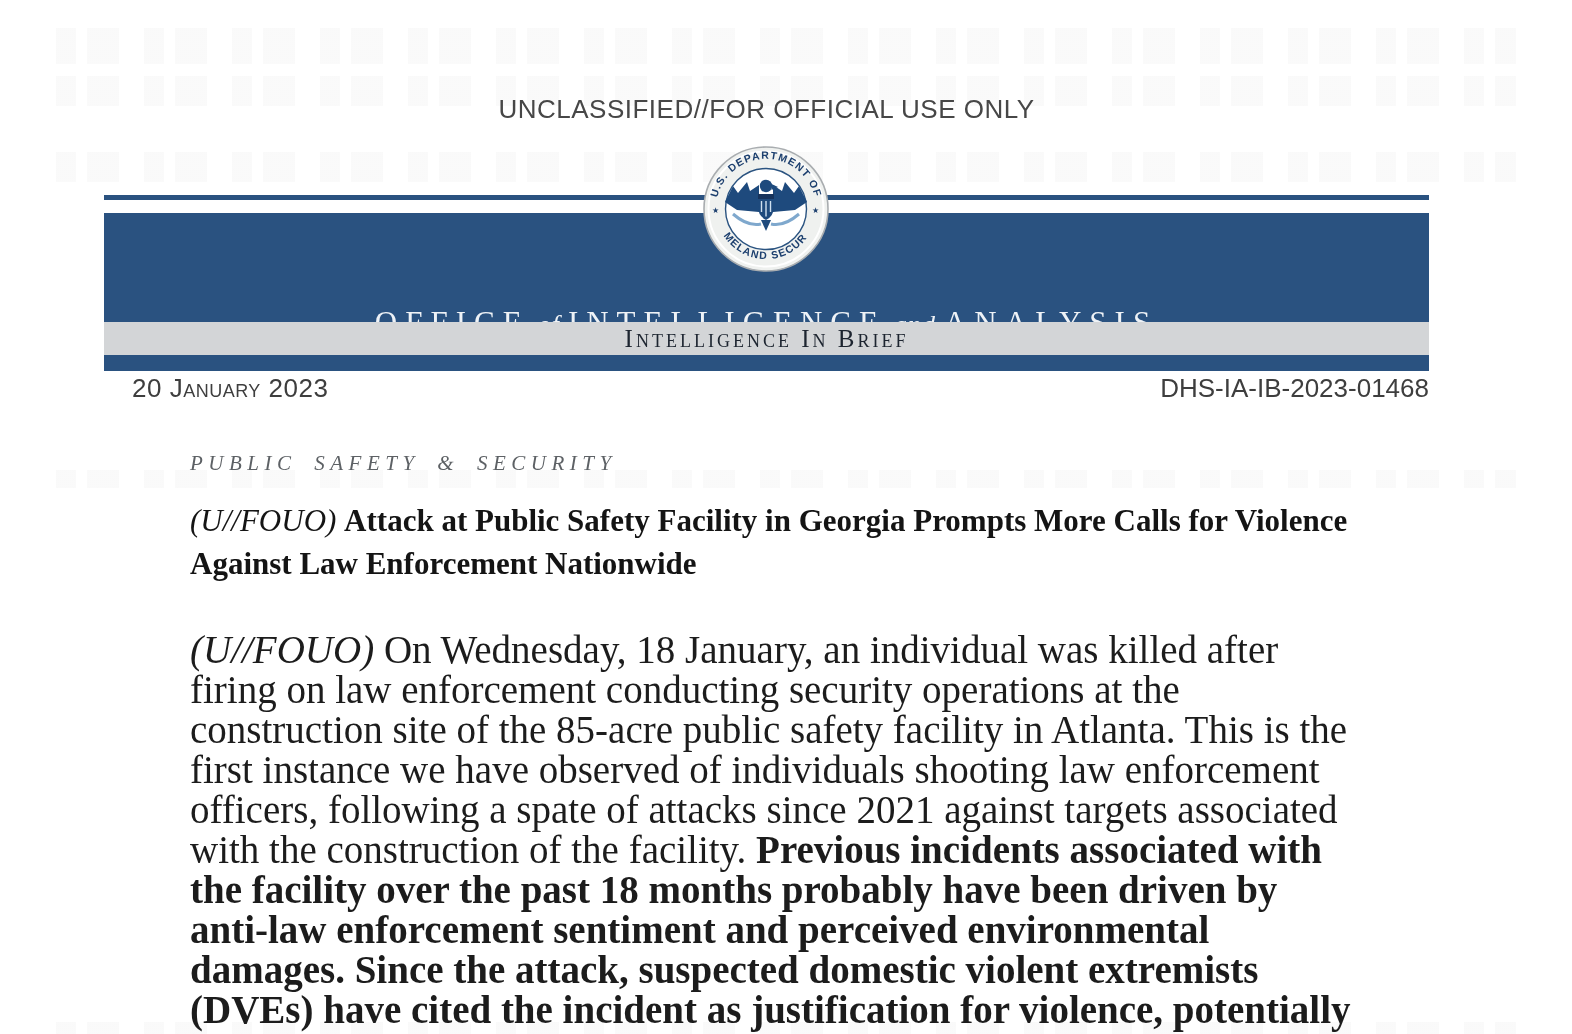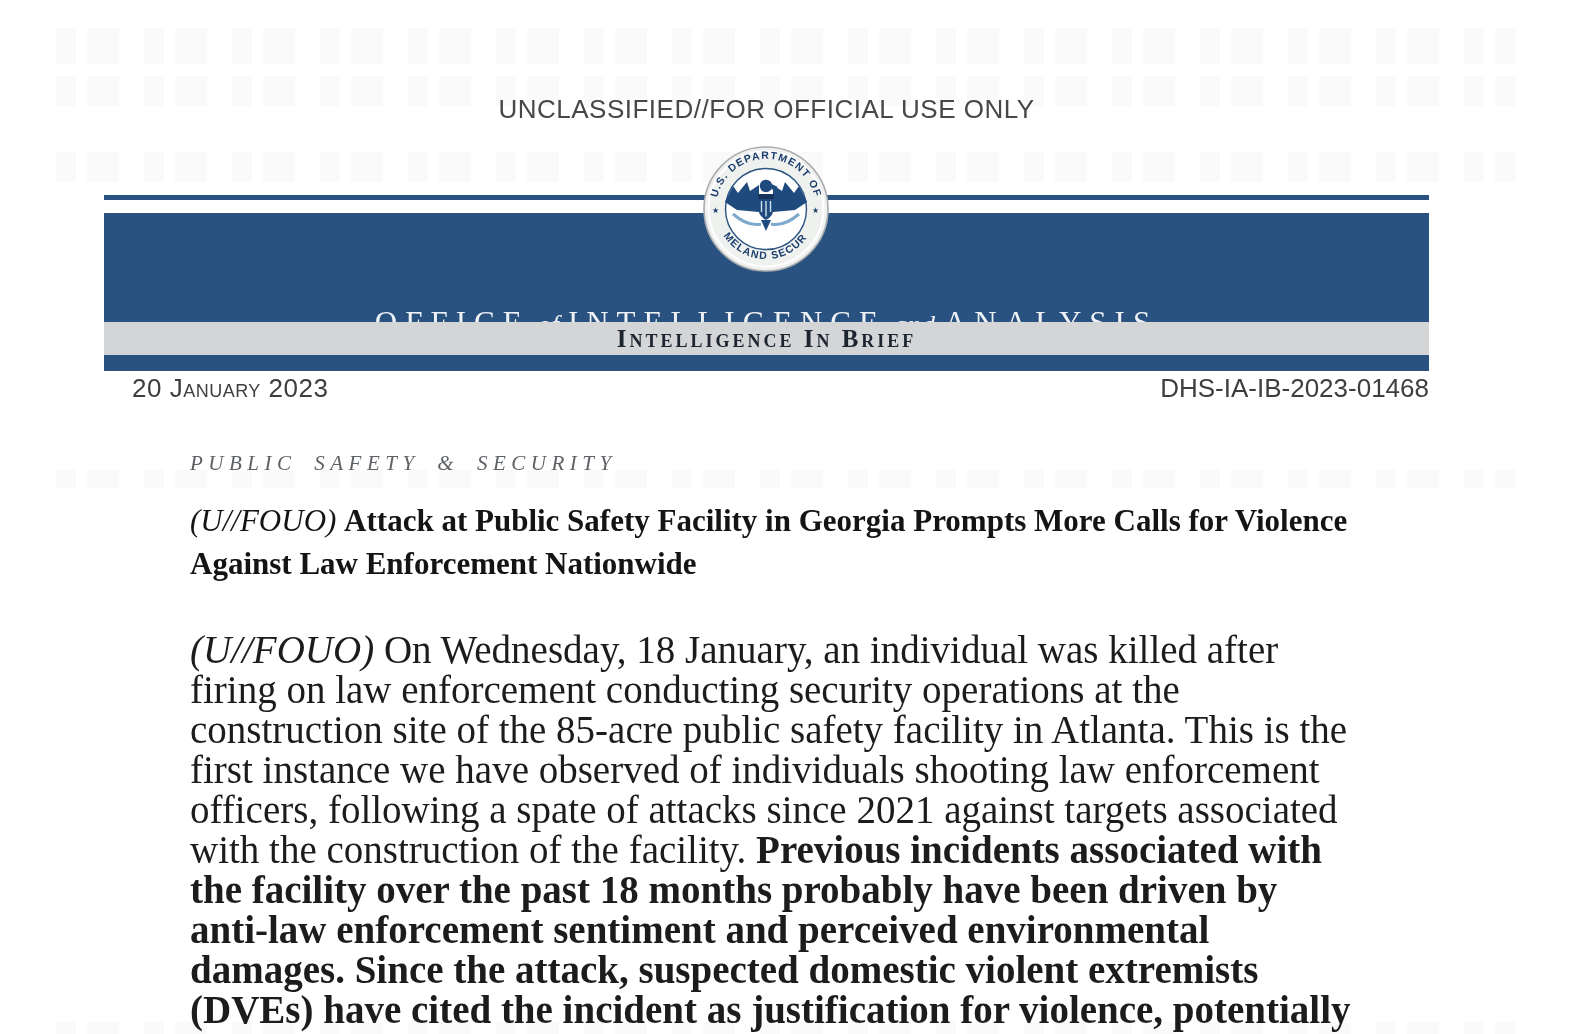--- a/index.html
+++ b/index.html
@@ -17,21 +17,21 @@
 
   .rule-top{position:absolute;top:195px;left:104px;width:1325px;height:5px;z-index:1;}
   .banner{position:absolute;top:213px;left:104px;width:1325px;height:136px;z-index:1;}
   .office-line{position:absolute;bottom:8px;left:0;width:100%;text-align:center;
                color:#eef2f6;font-size:31px;white-space:nowrap;}
   .office-line .caps{letter-spacing:8px;margin:0 5px;}
   .office-line .conj{font-style:italic;font-size:26px;letter-spacing:1px;margin:0 3px;}
 
   .gray-band{position:absolute;top:322px;left:104px;width:1325px;height:33px;
              background:#d3d5d7;text-align:center;line-height:33px;z-index:1;}
-  .gray-band .subtitle{font-variant:small-caps;font-weight:700;font-size:25px;
+  .gray-band .subtitle{font-variant:small-caps;font-weight:400;font-size:25px;
                        letter-spacing:3px;color:#1d2530;}
   .rule-bottom{position:absolute;top:355px;left:104px;width:1325px;height:16px;z-index:1;}
 
   .seal{position:absolute;top:146px;left:703px;width:126px;height:126px;z-index:3;}
 
   .dateline{position:absolute;top:373px;left:104px;width:1325px;display:flex;
             justify-content:space-between;align-items:baseline;z-index:2;
             font-family:"Liberation Sans",sans-serif;font-size:26px;color:#3e3e3e;}
   .dateline .date{font-variant:small-caps;letter-spacing:.5px;margin-left:28px;}
 

